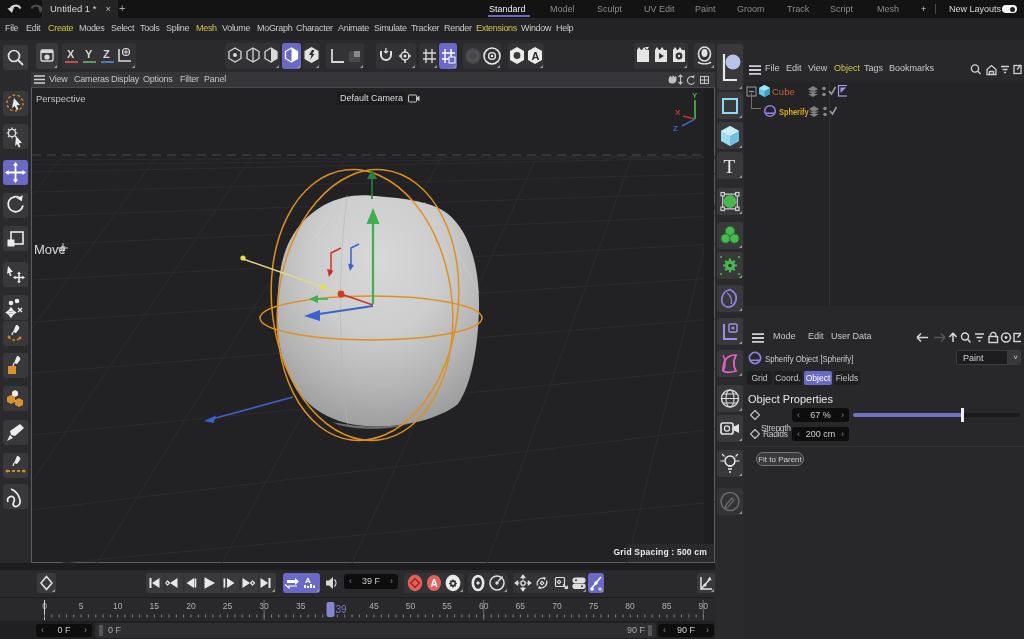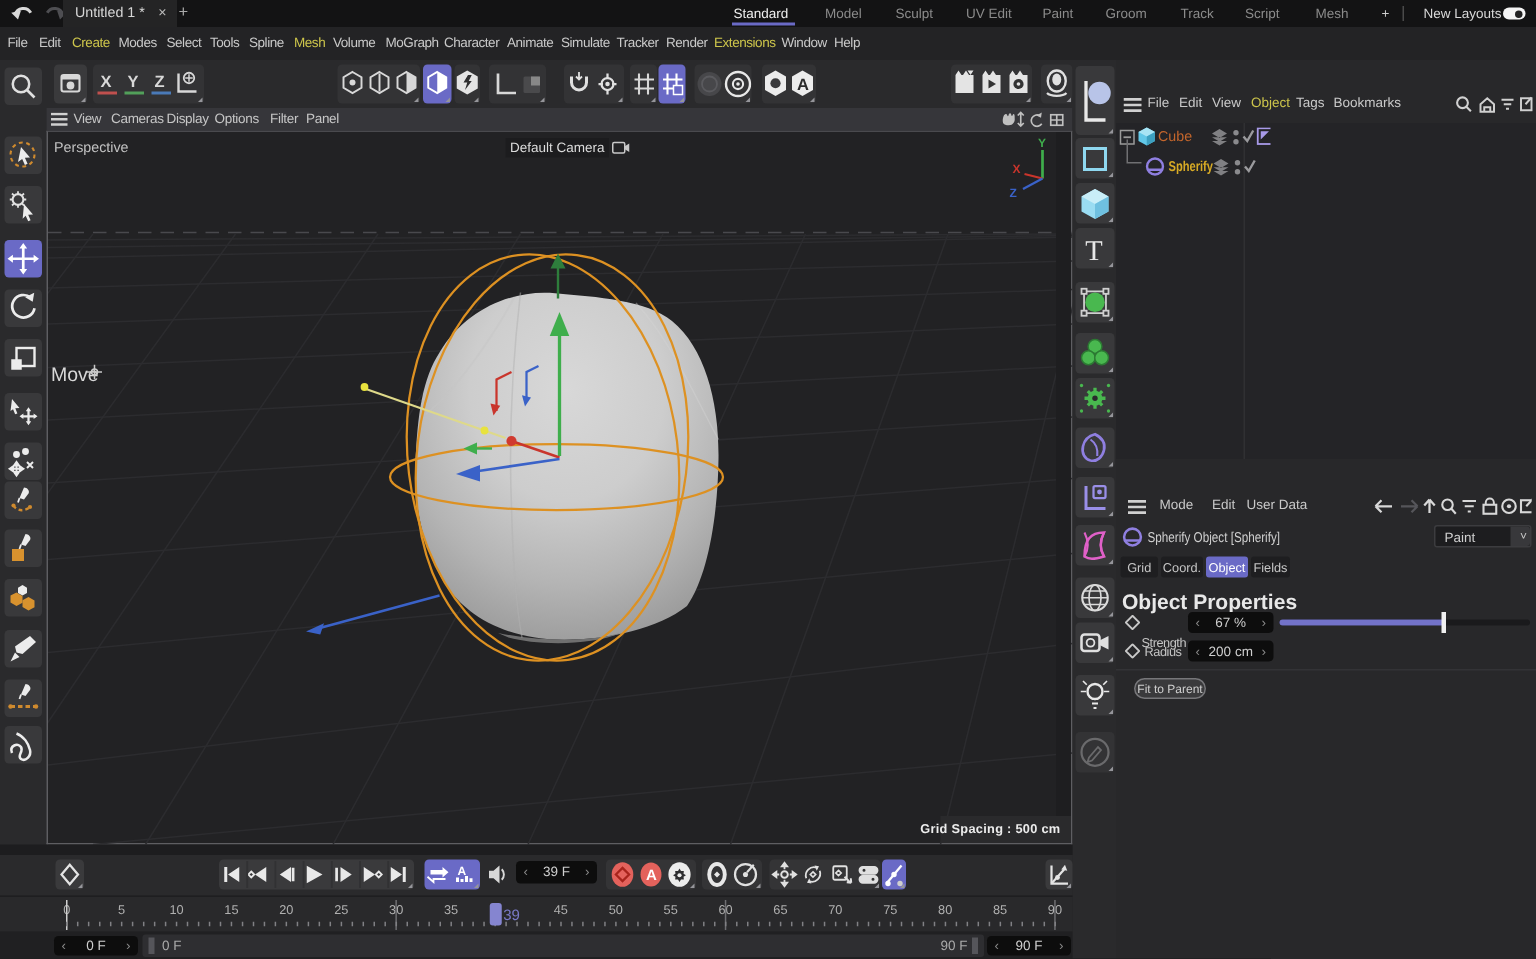--- a/index.html
+++ b/index.html
@@ -662,21 +662,21 @@
     <span style="position:absolute;right:0;top:0;width:13px;height:13px;background:#38383b;border-radius:0 2px 2px 0"></span>
     <span style="position:absolute;right:2px;top:1.5px;color:#ccc;font-size:8px">˅</span>
   </div>
 
   <div class="abs" style="top:331px;left:3px;height:14px;font-size:8.5px;color:#c6c6c6">
     <span class="abs" style="left:0;width:25px;height:14px;background:#1e1e20;border-radius:2px;text-align:center;line-height:14px">Grid</span>
     <span class="abs" style="left:27px;width:28px;height:14px;background:#1e1e20;border-radius:2px;text-align:center;line-height:14px">Coord.</span>
     <span class="abs" style="left:57px;width:28px;height:14px;background:#6a6ac6;border-radius:2px;text-align:center;line-height:14px;color:#fff">Object</span>
     <span class="abs" style="left:87px;width:26px;height:14px;background:#1e1e20;border-radius:2px;text-align:center;line-height:14px">Fields</span>
   </div>
-  <div class="abs" style="left:4px;top:353px;font-size:14px;color:#e8e8e8;font-weight:bold">Object Properties</div>
+  <div class="abs" style="left:4px;top:353px;font-size:11px;color:#e8e8e8;font-weight:normal">Object Properties</div>
 
   <svg class="abs" style="left:6px;top:370px" width="10" height="10">
         <path d="M5 0.5L9.5 5L5 9.5L0.5 5z" fill="none" stroke="#c8c8c8" stroke-width="1.2"></path>
       </svg>
   <div class="abs" style="left:17px;top:383px;font-size:8.5px;letter-spacing:-0.3px;color:#c6c6c6">Strength</div>
   <div class="spin" style="left:48px;top:368px;width:57px;height:14px;line-height:14px">
     <span class="lt" style="left:5px">‹</span>67 %<span class="rt" style="right:5px">›</span>
   </div>
   <div class="abs" style="left:109px;top:373px;width:167px;height:4px;background:#1a1a1c;border-radius:2px"></div>
   <div class="abs" style="left:109px;top:373px;width:110px;height:4px;background:#7272c8;border-radius:2px"></div>

